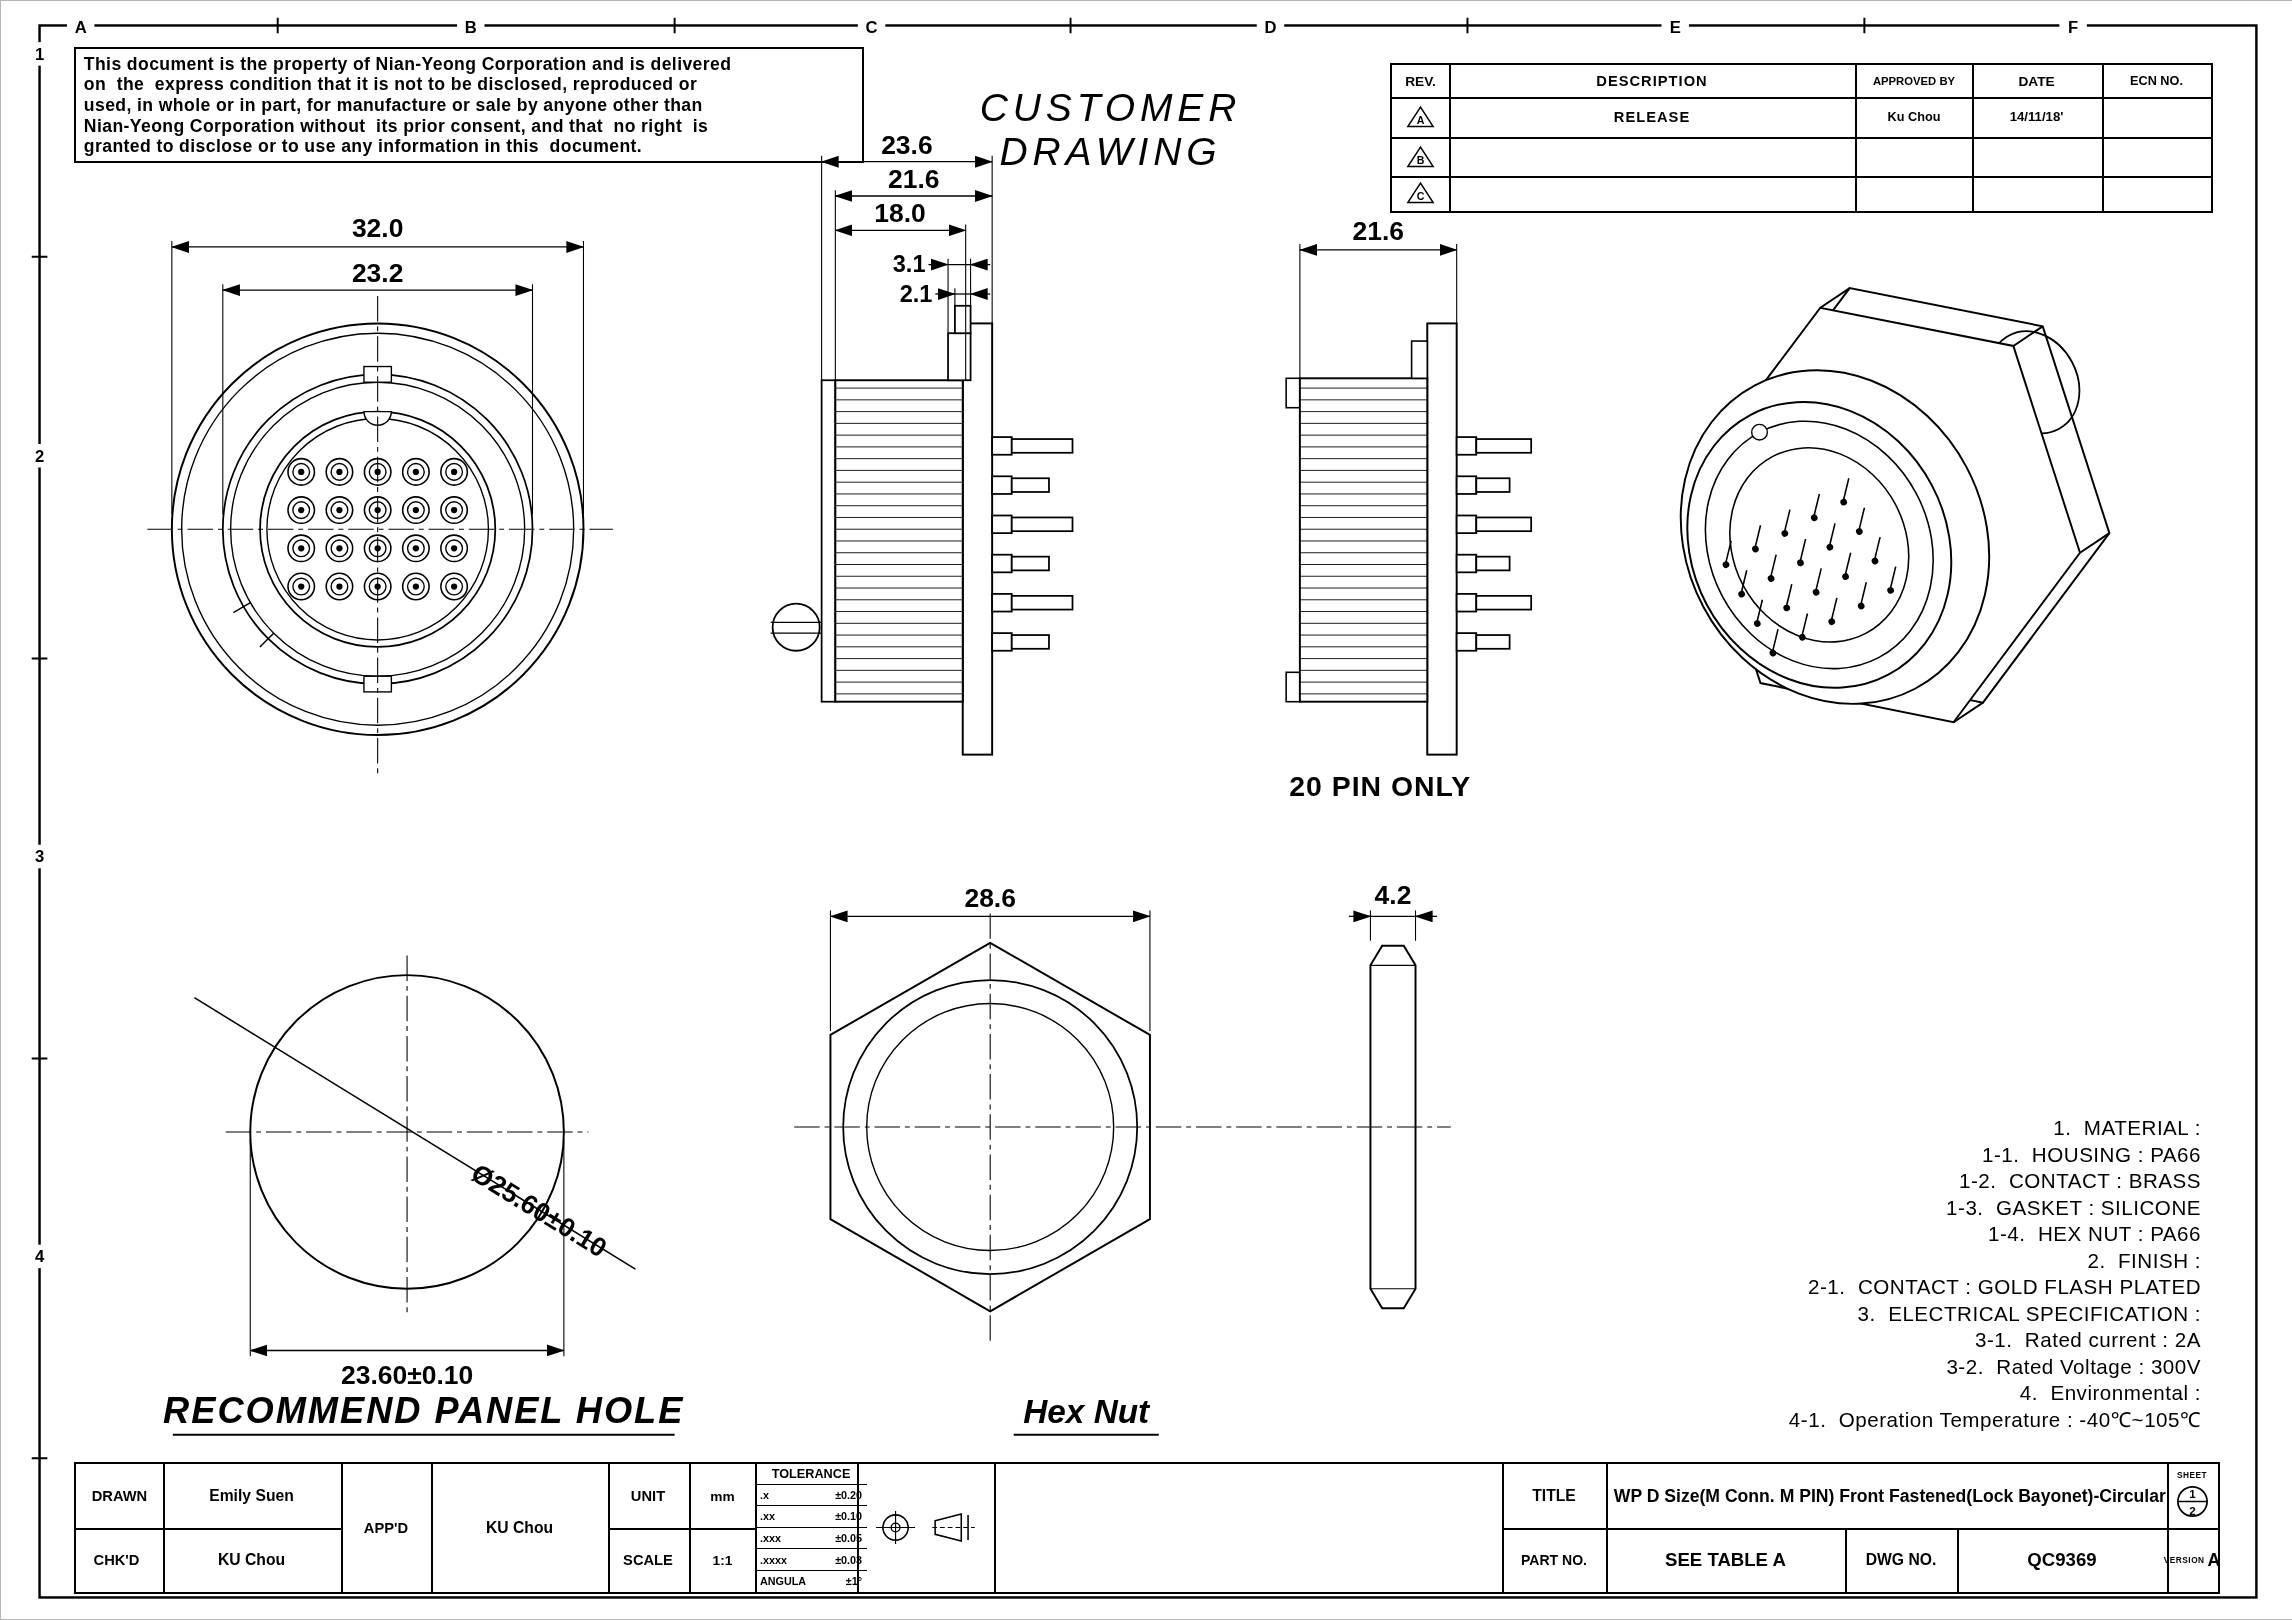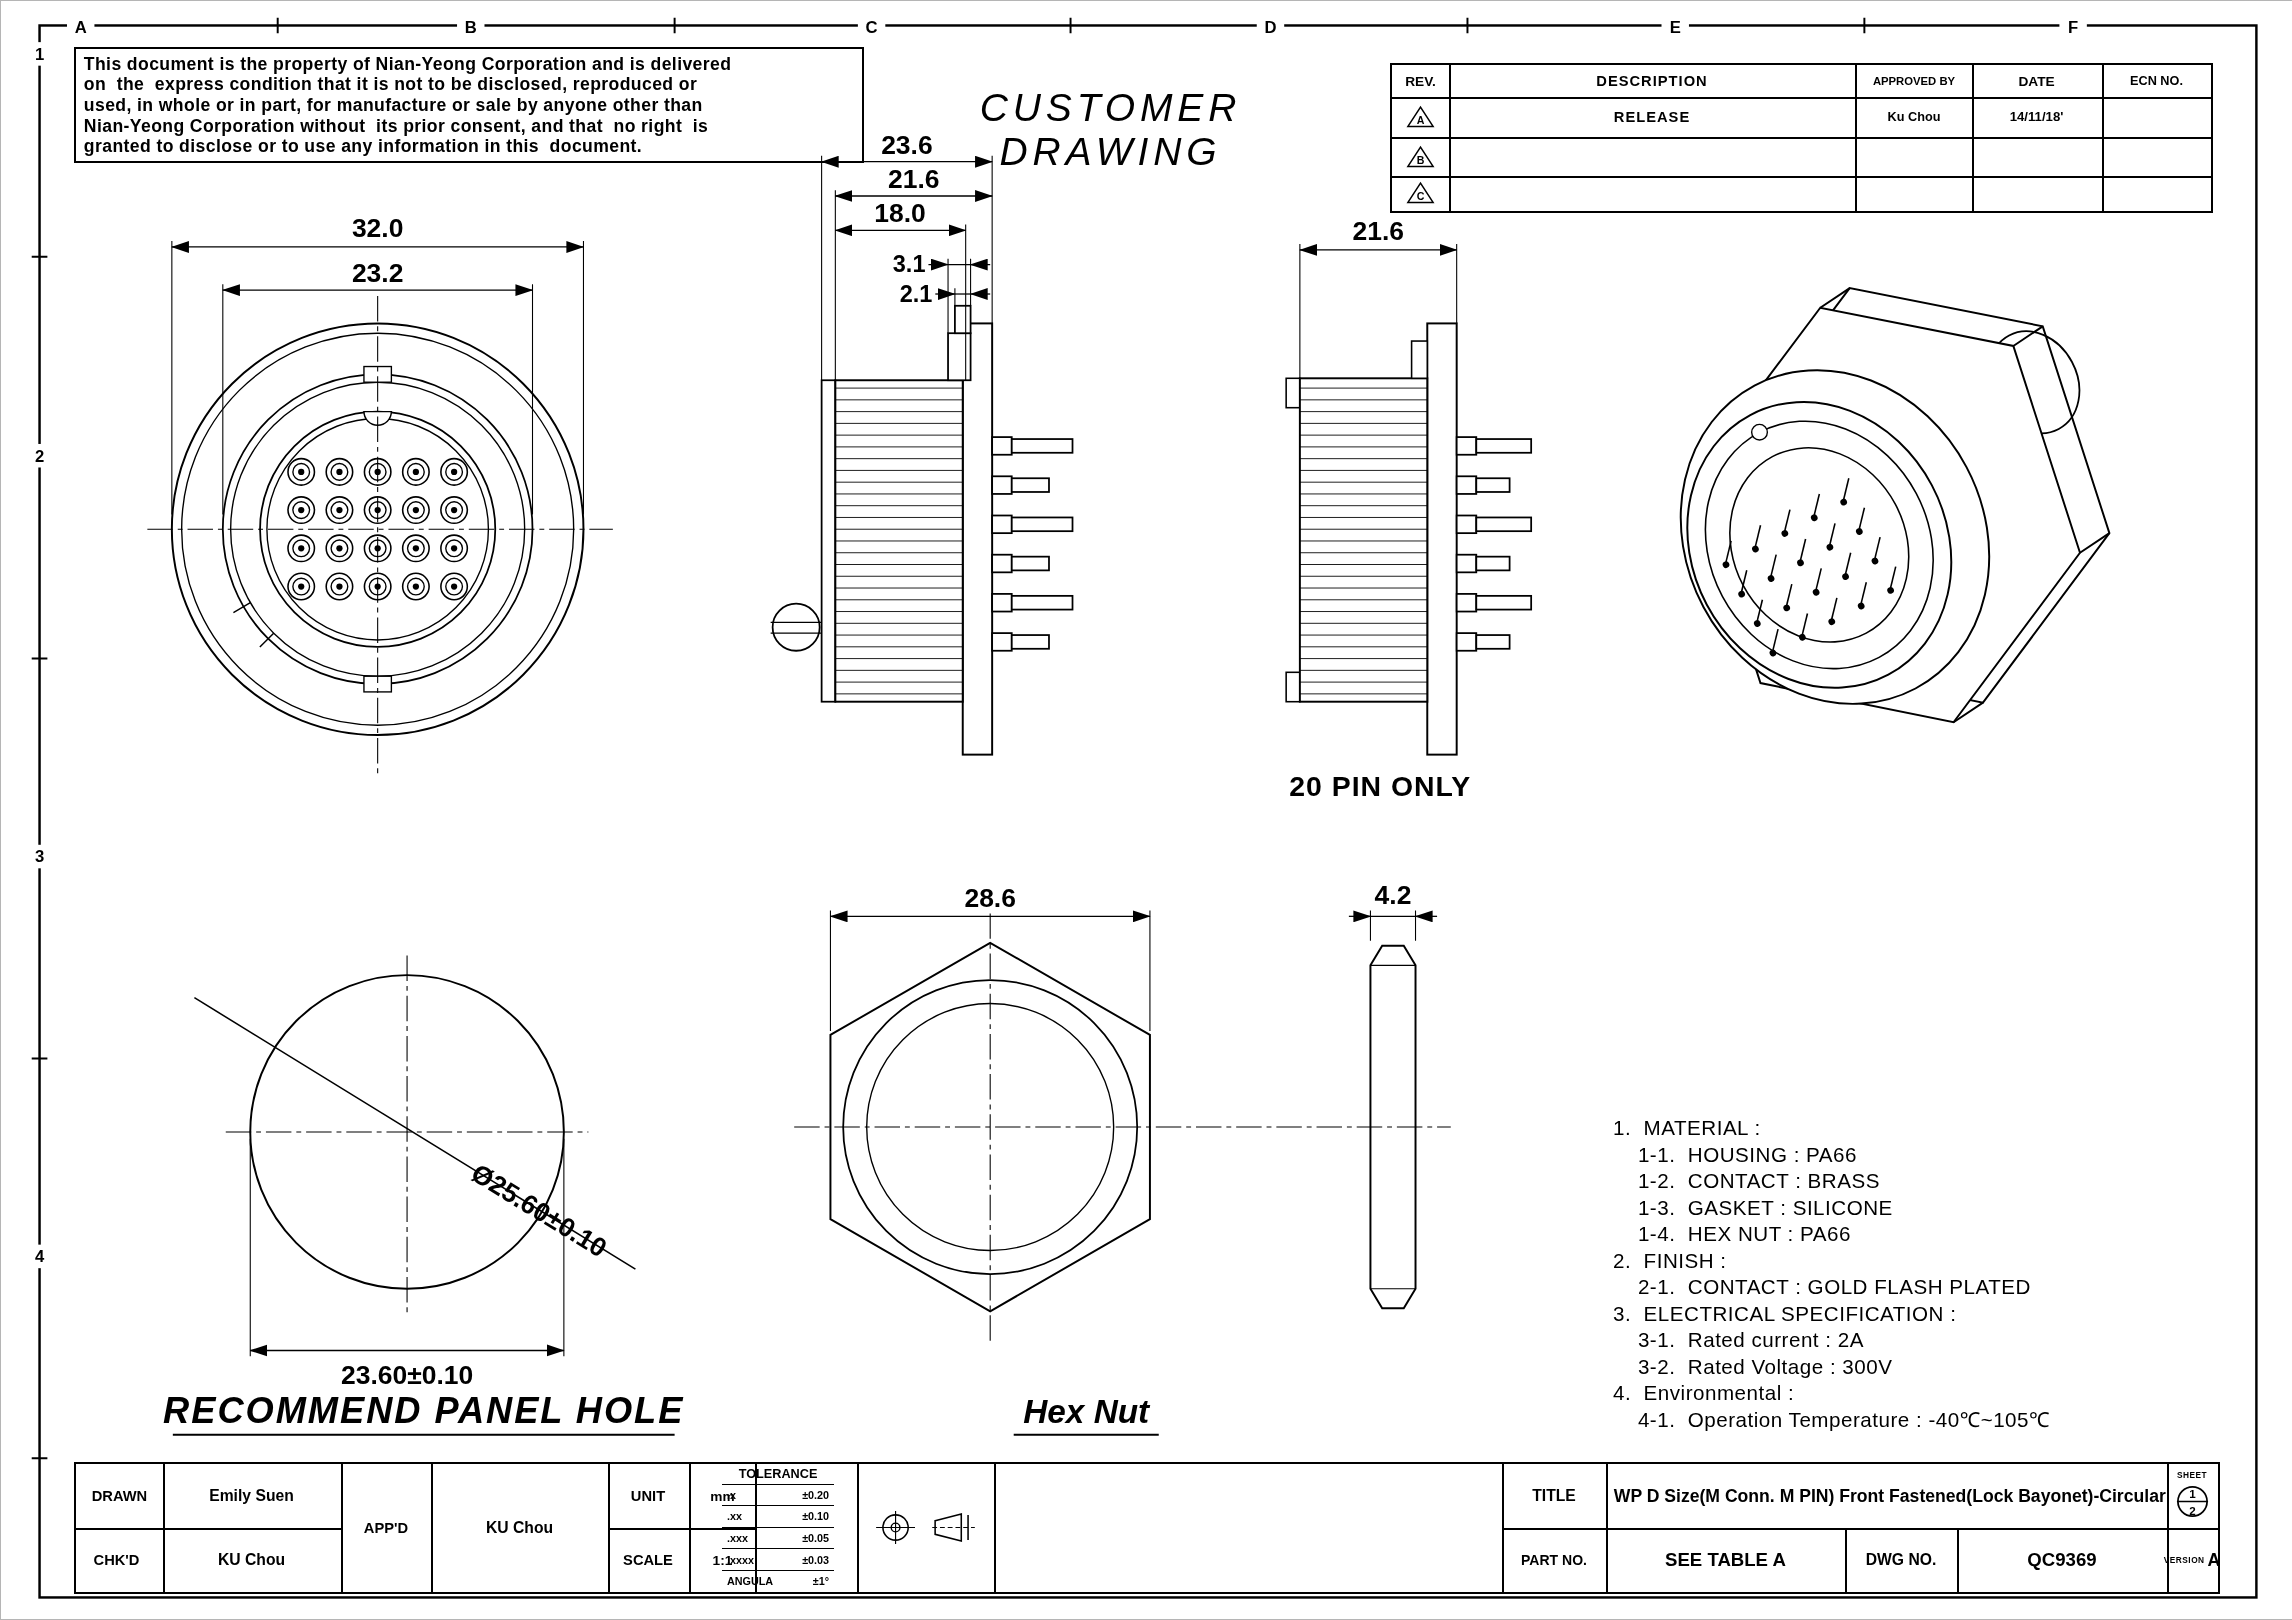--- a/index.html
+++ b/index.html
@@ -18,21 +18,21 @@
   
   .notice{left:74px;top:47px;width:790px;height:116px;border:2px solid #000;box-sizing:border-box;
           padding:4.9px 7.8px;font-size:17.6px;font-weight:700;line-height:20.6px;letter-spacing:0.4px;}
   .notice div{white-space:pre;}
   .heading{left:880px;top:86px;width:461px;text-align:center;font-size:39px;font-style:italic;
            letter-spacing:4.9px;font-weight:400;}
   .panelbox{border:2.5px solid #000;box-sizing:border-box;background:transparent;}
   .vl{position:absolute;top:0;bottom:0;width:2px;background:#000;}
   .hl{position:absolute;height:2px;background:#000;}
   .cell{position:absolute;display:flex;align-items:center;justify-content:center;box-sizing:border-box;}
-  .notesblk{left:1613px;top:1115px;width:588px;font-size:20.6px;line-height:26.5px;letter-spacing:0.5px;}
+  .notesblk{left:1613px;top:1115px;width:588px;font-size:20.6px;line-height:26.5px;letter-spacing:0.5px;text-align:right;}
   .notesblk div{white-space:pre;}
   .tolrow{display:flex;justify-content:space-between;align-items:center;height:21.6px;
           border-top:1.5px solid #000;padding:0 4.9px;font-size:10.8px;font-weight:700;box-sizing:border-box;}
   .toltitle{height:19.6px;display:flex;align-items:center;justify-content:center;font-size:12.7px;font-weight:700;}
   .smalllab{font-size:8.3px;font-weight:700;letter-spacing:0.5px;}
 </style>
 </head>
 <body>
 
 <div class="sheet">
@@ -338,21 +338,21 @@
     <div class="cell" style="left:87px;top:0;width:177px;height:64px;font-size:15.7px;font-weight:700;">Emily Suen</div>
     <div class="cell" style="left:0;top:64px;width:81px;height:64px;font-size:14.7px;font-weight:700;">CHK'D</div>
     <div class="cell" style="left:87px;top:64px;width:177px;height:64px;font-size:15.7px;font-weight:700;">KU Chou</div>
     <div class="cell" style="left:265px;top:0;width:90px;height:127px;font-size:14.7px;font-weight:700;">APP'D</div>
     <div class="cell" style="left:355px;top:0;width:177px;height:127px;font-size:15.7px;font-weight:700;">KU Chou</div>
     <div class="cell" style="left:532px;top:0;width:80px;height:64px;font-size:14.7px;font-weight:700;">UNIT</div>
     <div class="cell" style="left:613px;top:0;width:67px;height:64px;font-size:13.7px;font-weight:700;">mm</div>
     <div class="cell" style="left:532px;top:64px;width:80px;height:64px;font-size:14.7px;font-weight:700;">SCALE</div>
     <div class="cell" style="left:613px;top:64px;width:67px;height:64px;font-size:13.7px;font-weight:700;">1:1</div>
 
-    <div class="abs" style="left:646px;top:0;width:112px;height:127px;">
+    <div class="abs" style="left:679px;top:0;width:112px;height:127px;">
       <div class="toltitle">TOLERANCE</div>
       <div class="tolrow">
           <span>.x</span>
           <span>±0.20</span>
         </div>
       <div class="tolrow">
           <span>.xx</span>
           <span>±0.10</span>
         </div>
       <div class="tolrow">

